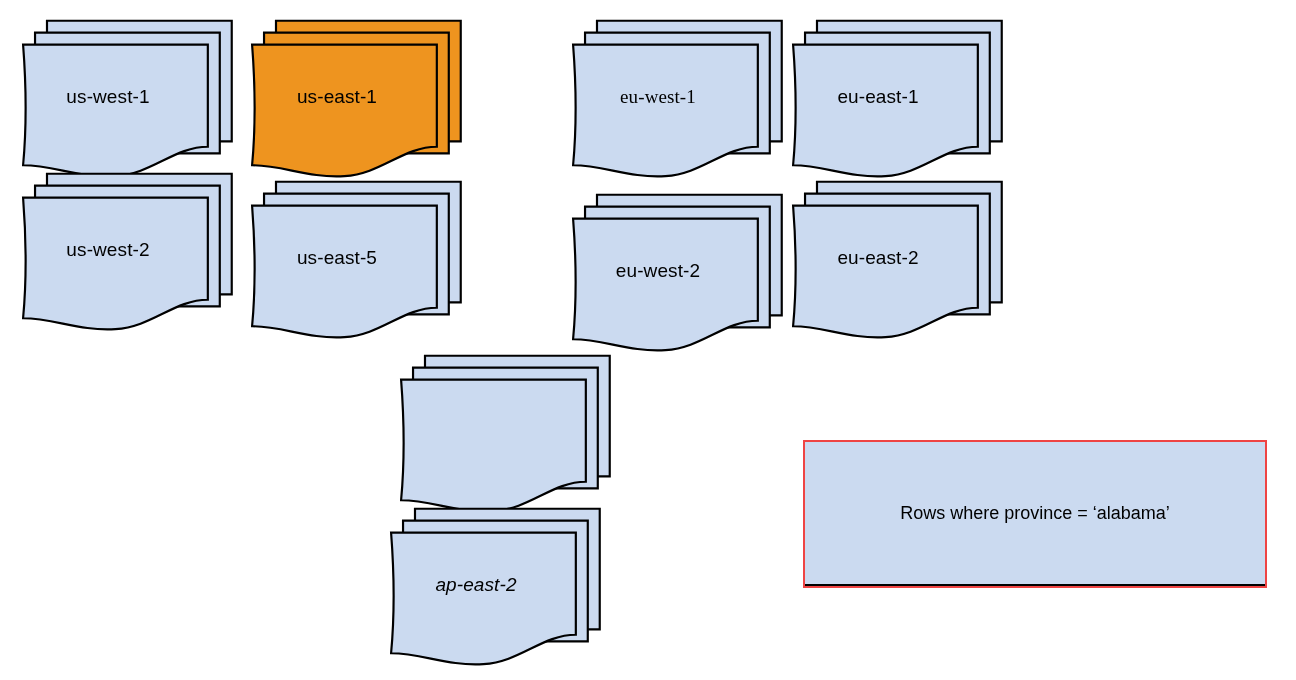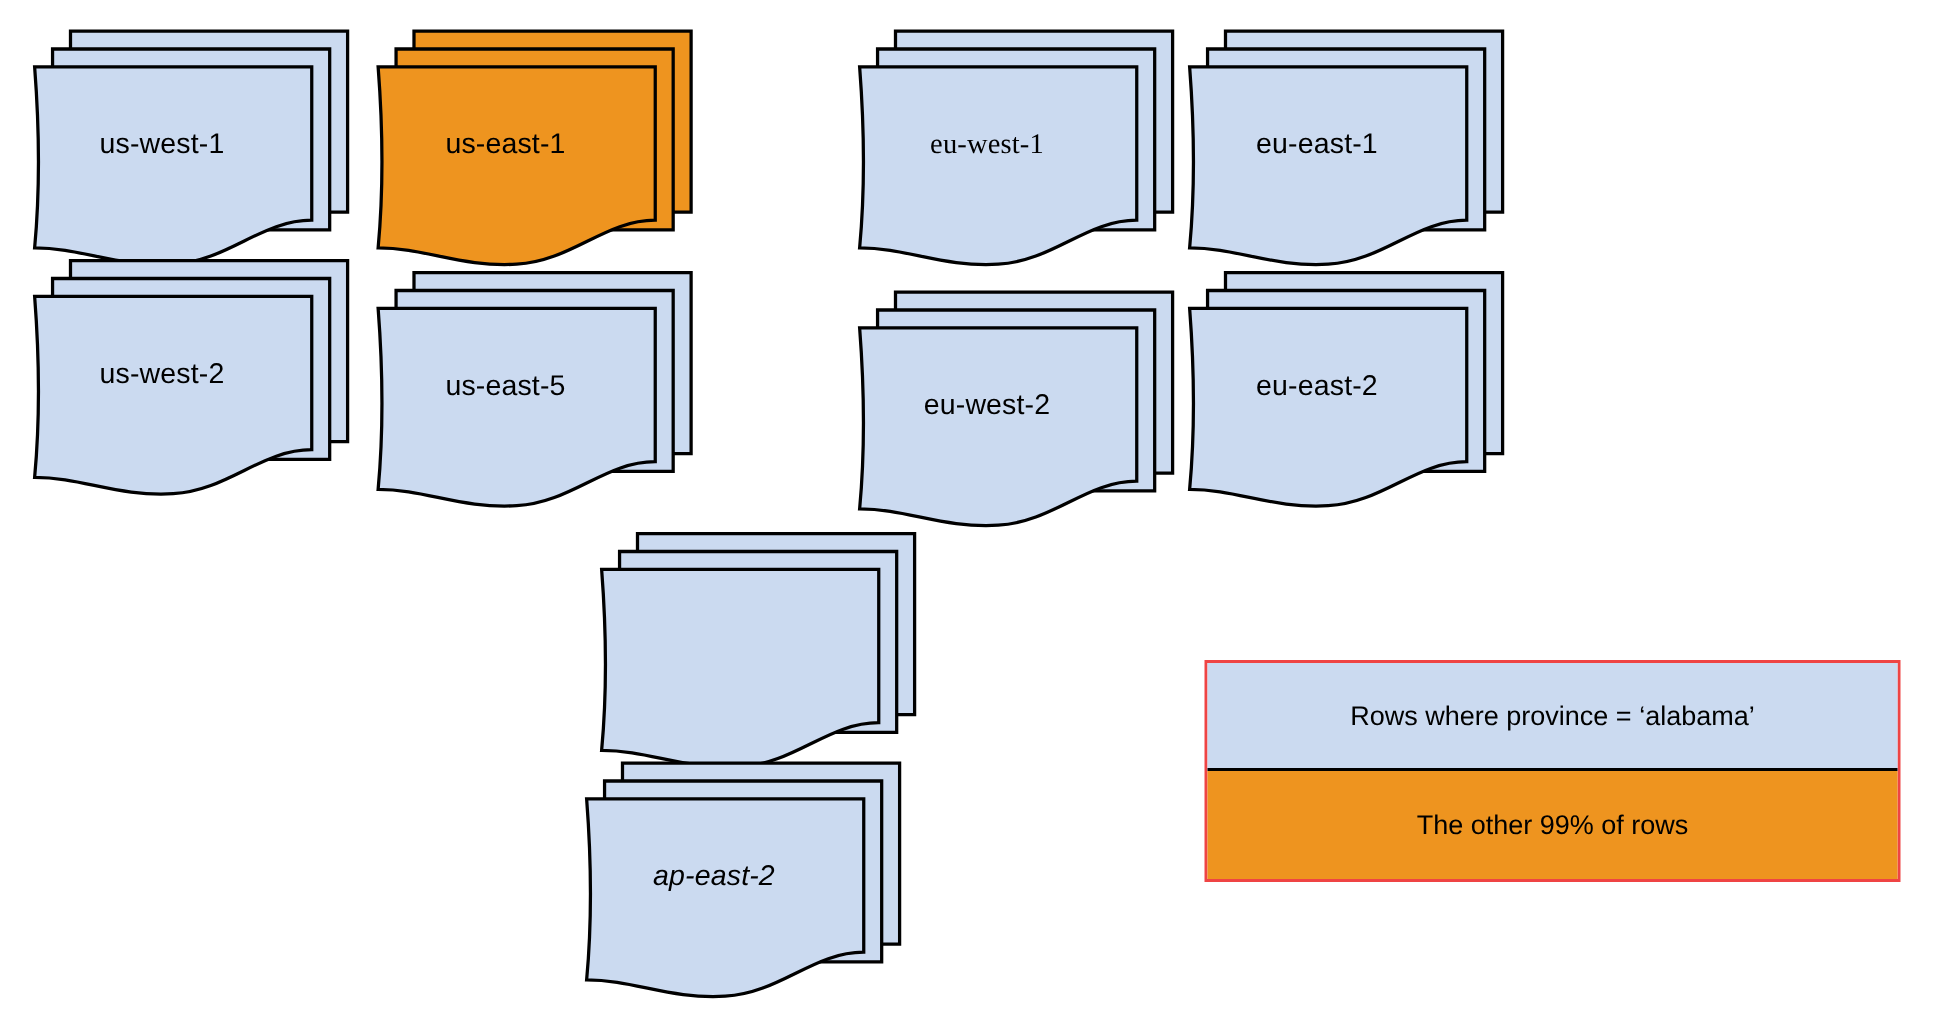--- a/index.html
+++ b/index.html
@@ -233,18 +233,15 @@
           </g>
         </svg>
         <div class="stack-label label-pos" style="left: 0px; top: 22px; font-style: italic;">ap-east-2</div>
       </div>
     </div>
 
   <div id="legend">
     <div class="legend-row top" style="background: rgb(203, 218, 240);">
       <span>Rows where province = ‘alabama’</span>
     </div>
-    <div class="legend-row bottom" style="background: rgb(238, 148, 31);">
-      <span>The other 99% of rows</span>
-    </div>
   </div>
 
 </div>
 
 </body></html>

